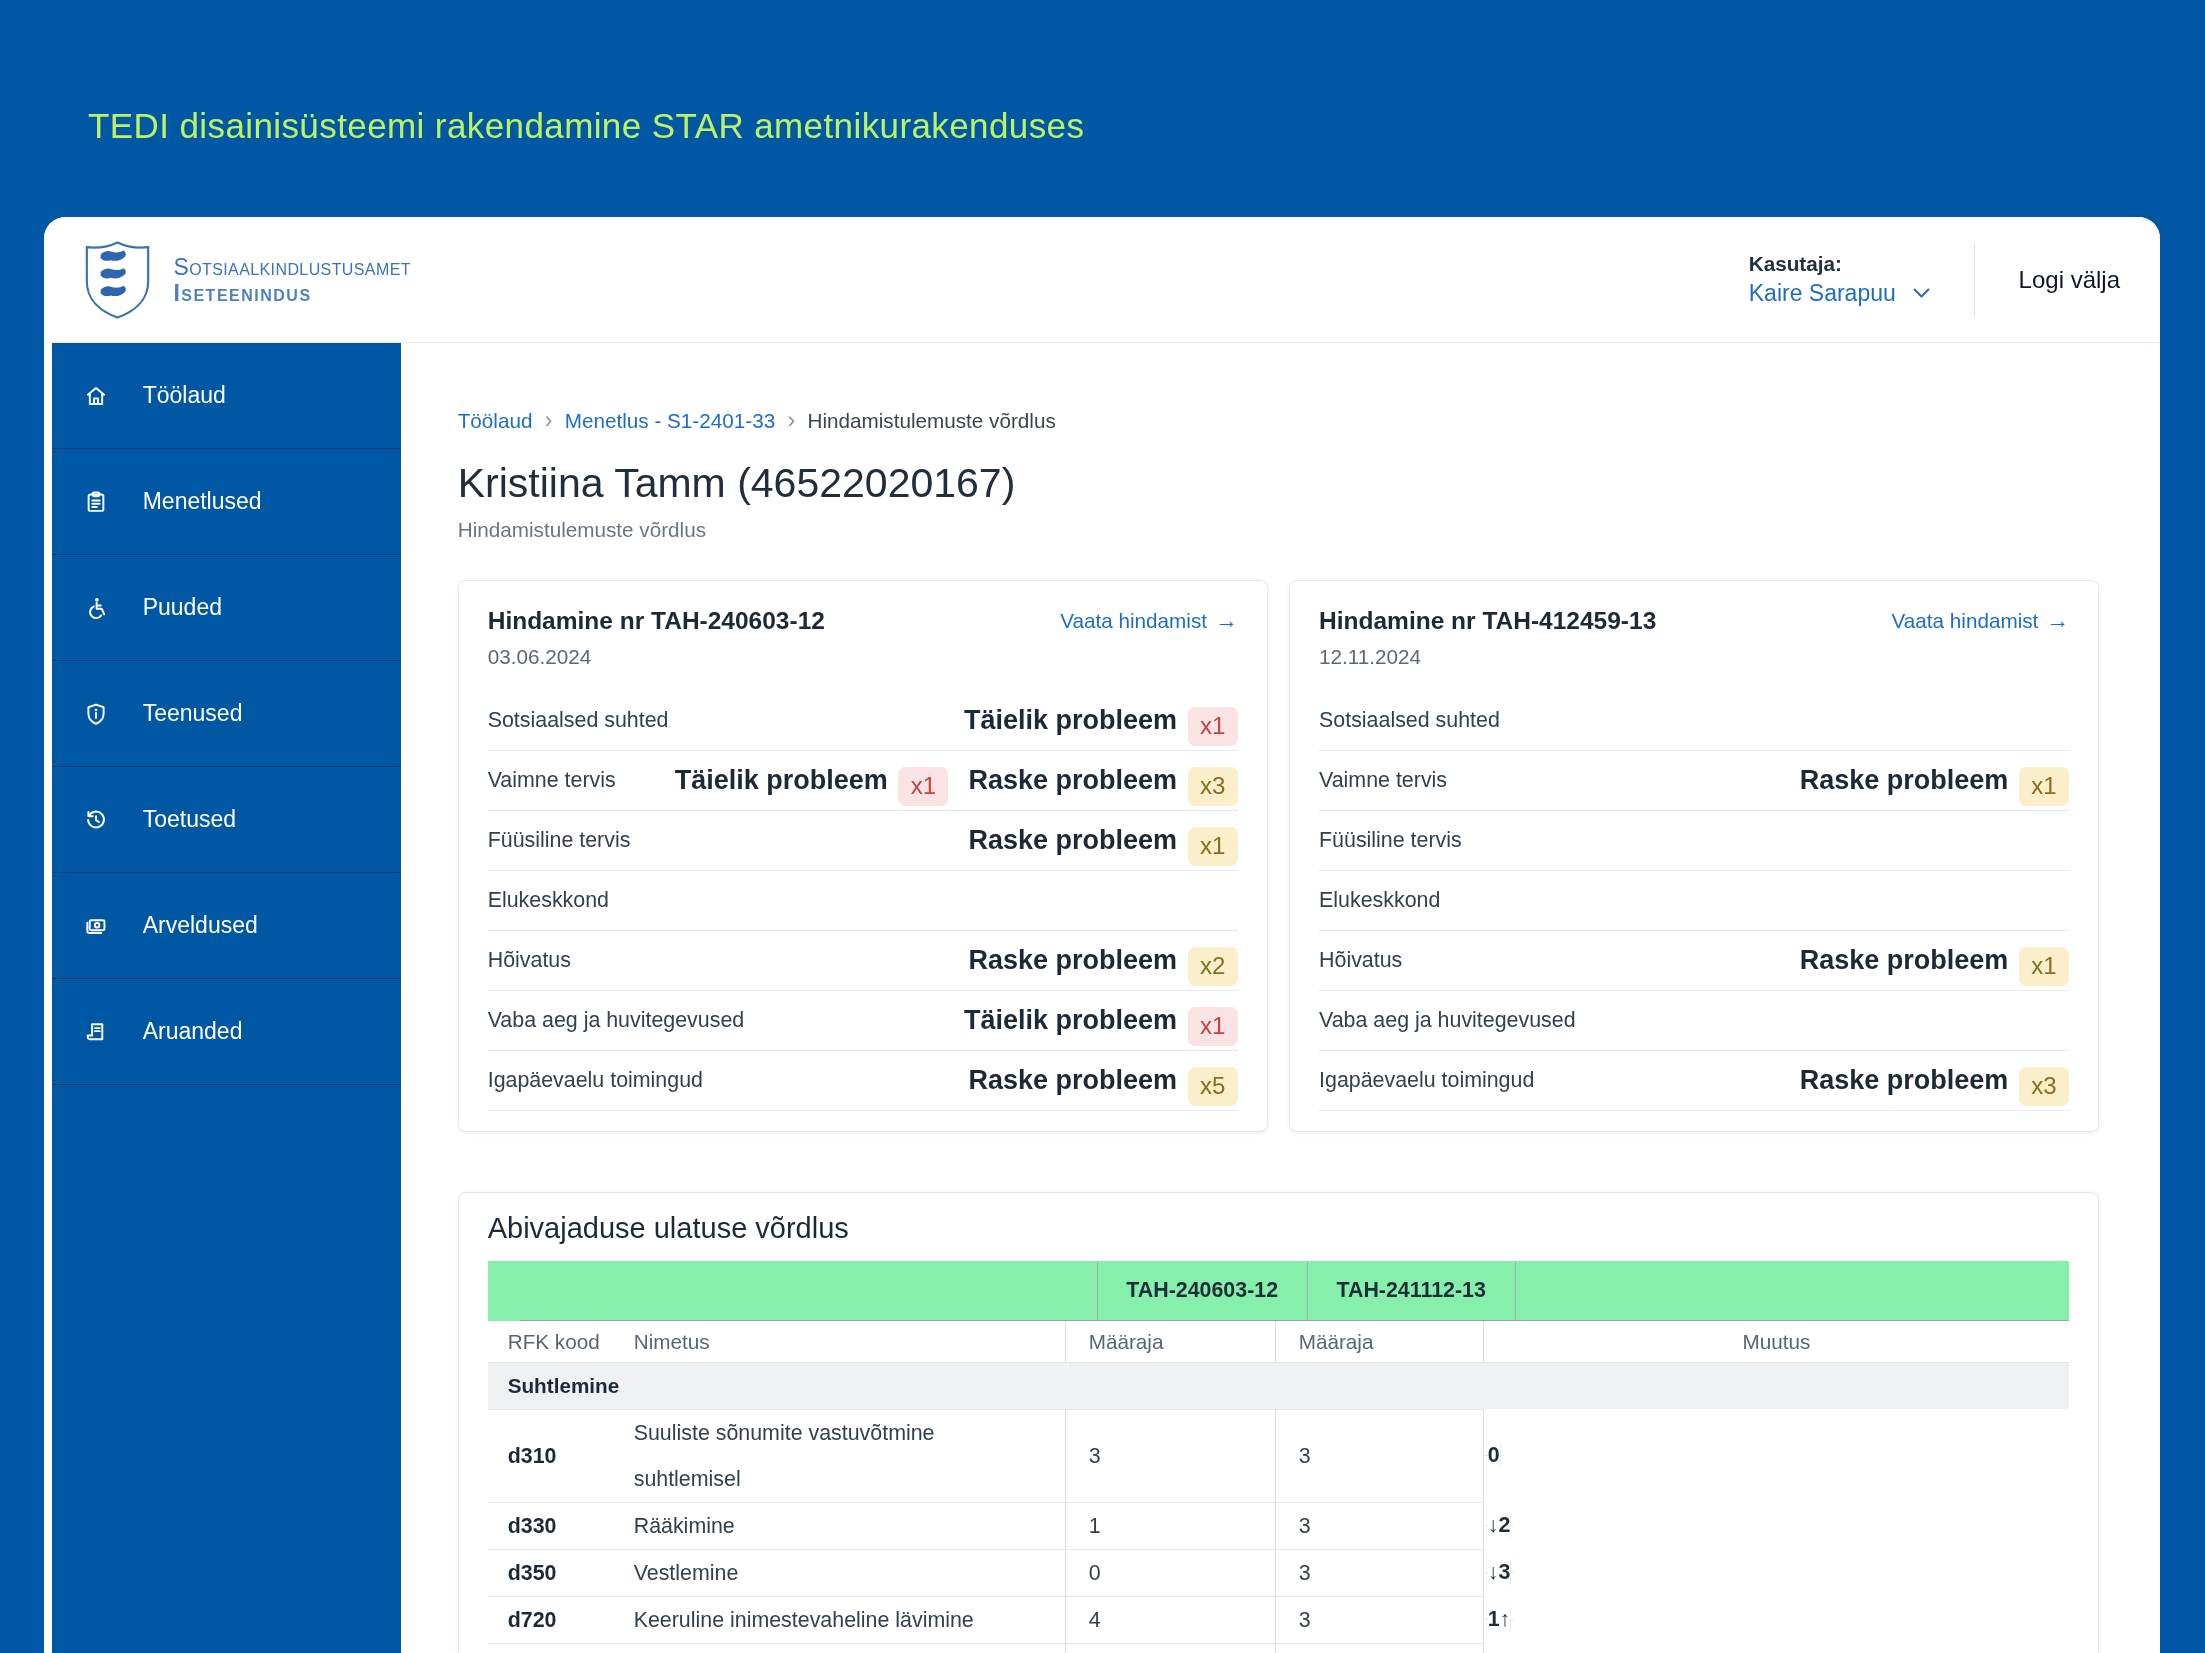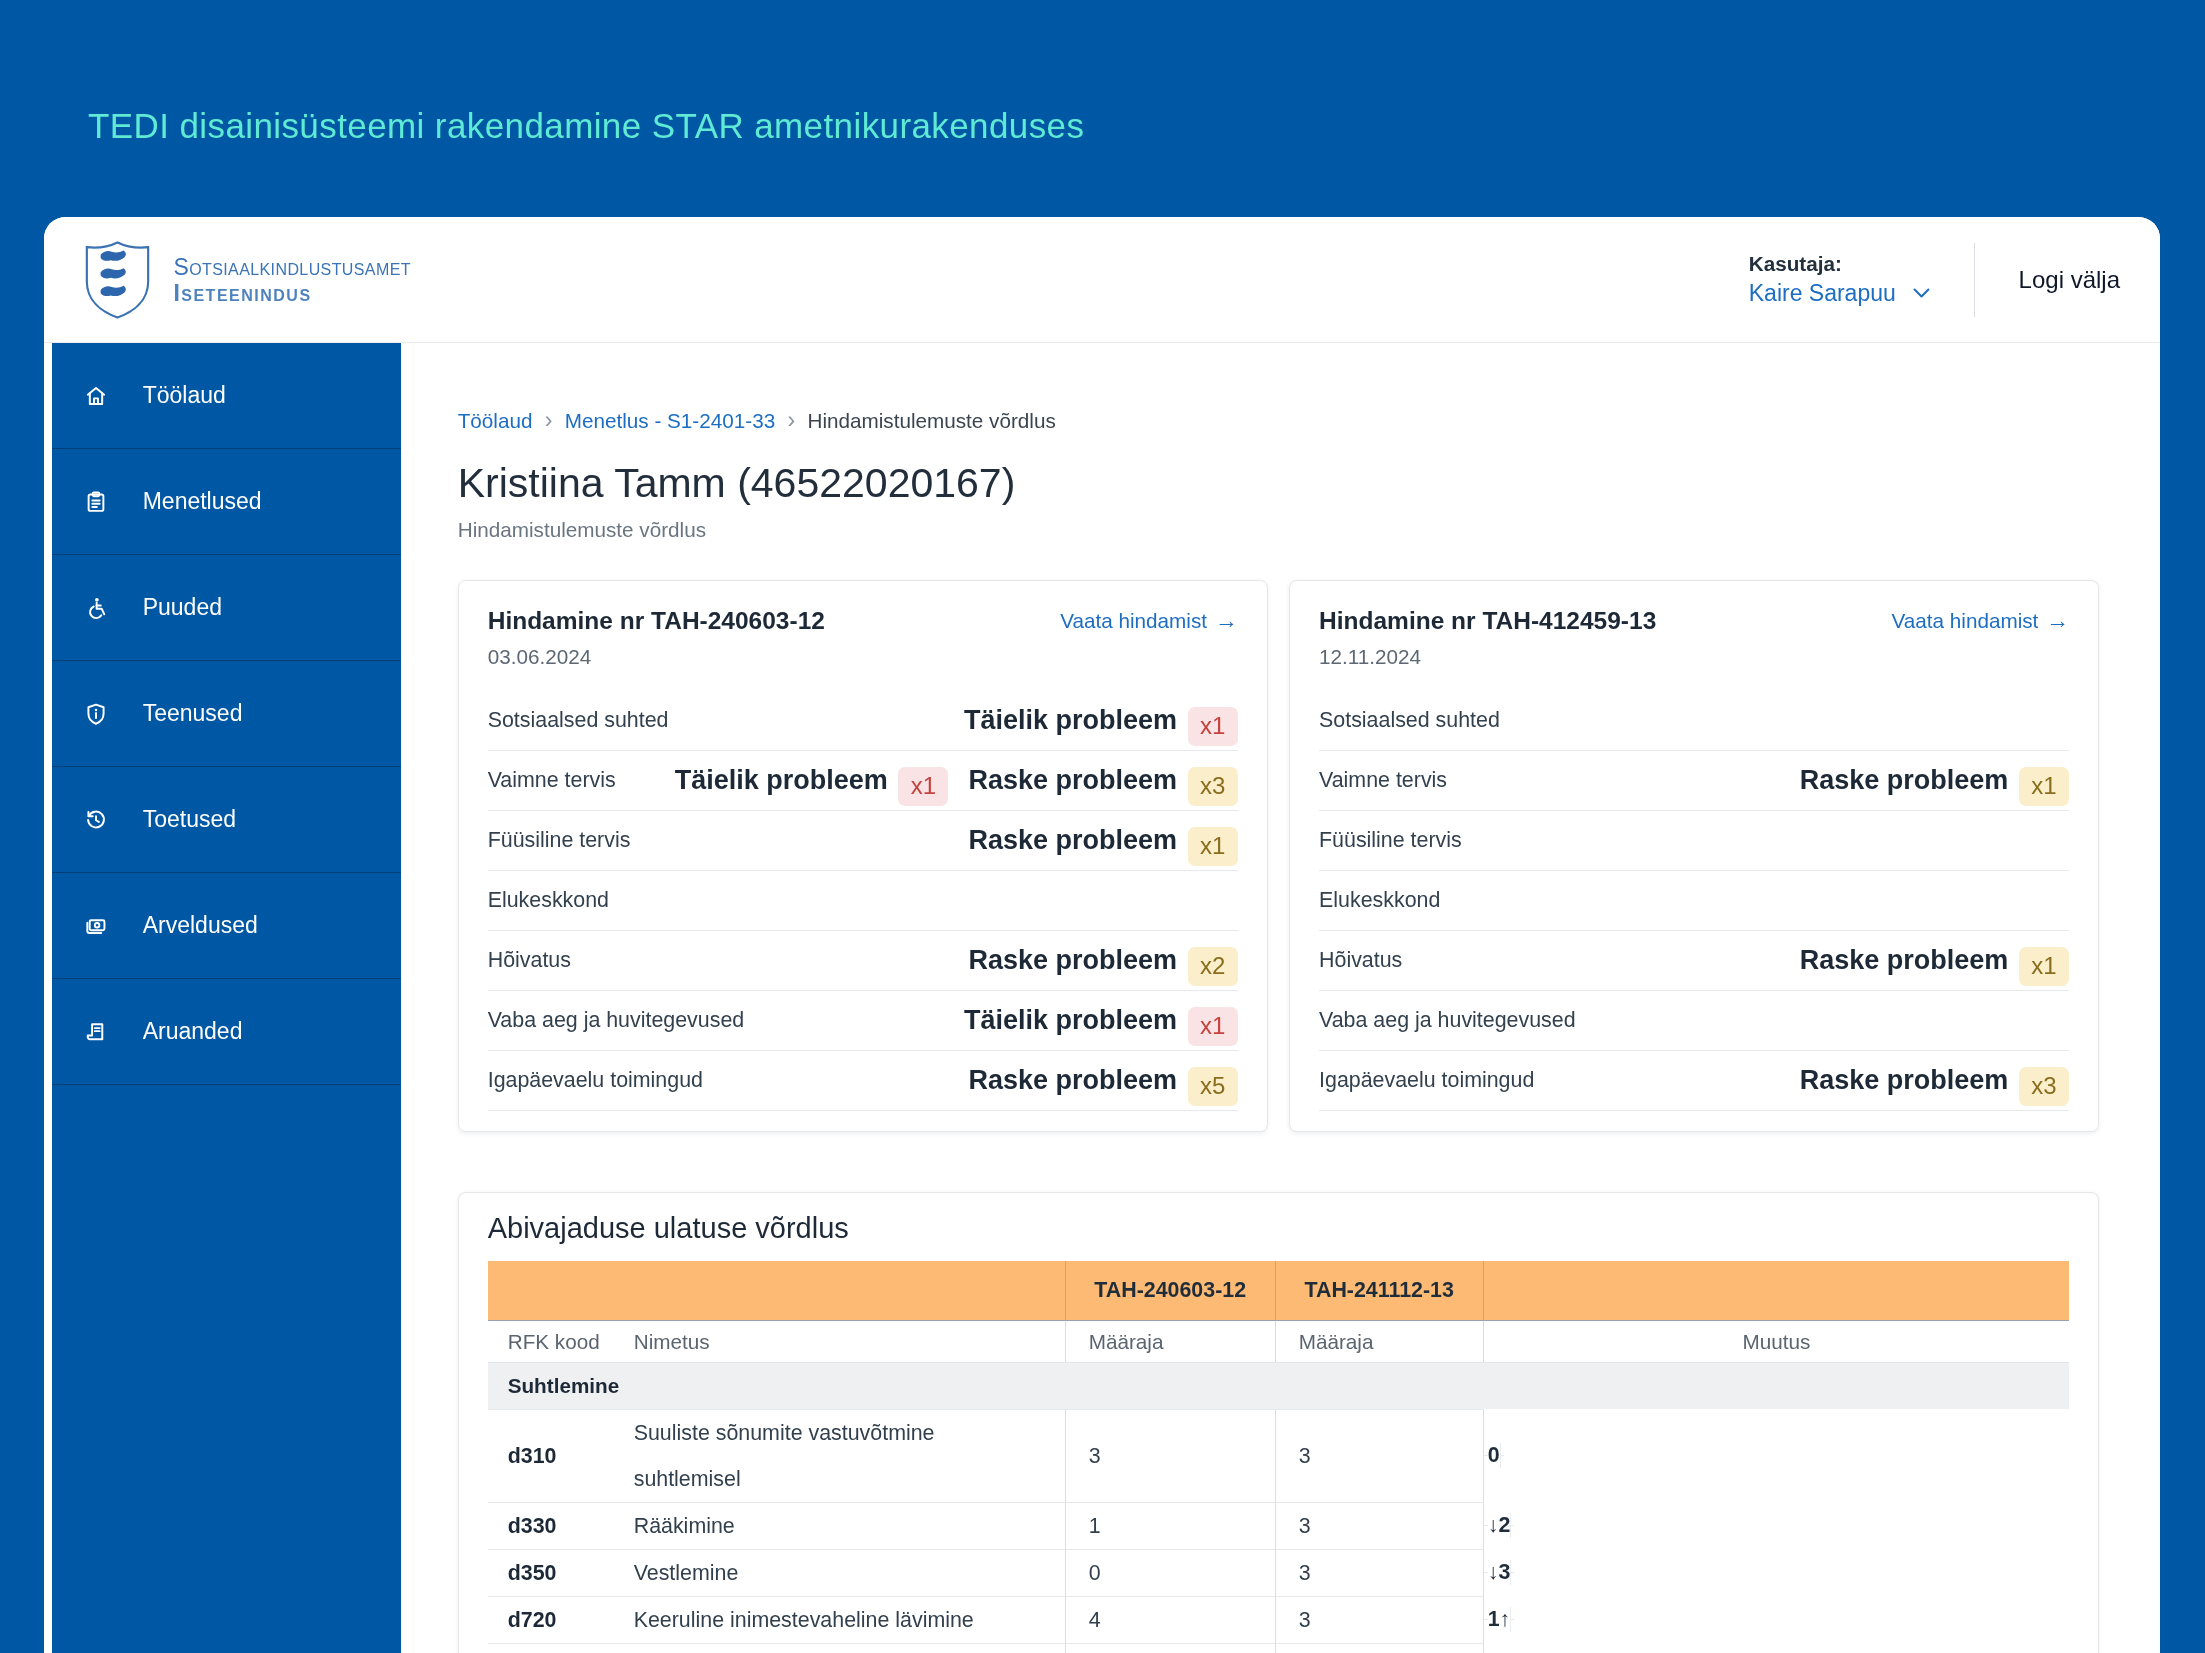--- a/index.html
+++ b/index.html
@@ -1,19 +1,19 @@
 <!DOCTYPE html>
 <html style="font-size:12.3px"><head>
 <meta charset="utf-8">
 <style>
   * { margin:0; padding:0; box-sizing:border-box; }
   html,body { width:2205px; height:1654px; overflow:hidden;
     font-family:"Liberation Sans","DejaVu Sans",sans-serif; background:#0057a4; }
 
-  .page-title { position:absolute; left:88px; top:106px; color:#5eead4;
+  .page-title { position:absolute; left:88px; top:106px; color:#bef264;
     font-size:35px; font-weight:500; letter-spacing:0.4px; }
 
   .window { position:absolute; left:44px; top:217px; width:2116px; height:1447px;
     background:#fff; border-radius:21.4px 21.4px 0 0; overflow:hidden;
     display:flex; flex-direction:column; }
 
   
   .app-header { height:126px; flex:0 0 126px; display:flex; align-items:center;
     padding:0 40px 0 39px; border-bottom:0.8px solid #e9ebee; background:#fff; }
   .logo-wrap { display:flex; align-items:center; }
@@ -69,21 +69,21 @@
   .badge[data-sev="full"] { background:#f9e3e4; color:#c5433f; }
   .badge[data-sev="severe"] { background:#fbeecb; color:#8a6d1d; }
 
   
   .bottom-card { margin-top:60px; background:#fff; border:0.8px solid #e4e7ea;
     border-radius:7.7px 7.7px 0 0; border-bottom:none;
     box-shadow:0 1.5px 4.6px rgba(23,43,77,.07); padding:18.4px 29px 0; }
   .cmp-title { font-size:29px; font-weight:500; color:#1d2936; line-height:35px; }
   .cmp-table { margin-top:15.3px; }
   .trow { display:grid; grid-template-columns:578px 210px 208px 1fr; }
-  .hrow1 { background:#fdba74; height:60px; }
+  .hrow1 { background:#86efac; height:60px;padding-left:32px; }
   .hrow1 .tcell { border-right:0.8px solid #a3aeba; border-bottom:1.5px solid #97a2ae;
     display:flex; align-items:center; justify-content:center;
     font-size:21.4px; font-weight:700; color:#1f2c3a; }
   .hrow1 .tcell:last-child { border-right:none; }
   .hrow2 { height:41px; }
   .hrow2 .tcell { border-right:0.8px solid #d9dde2; display:flex; align-items:center;
     font-size:20.7px; color:#5a6570; }
   .hrow2 .tcell:last-child { border-right:none; justify-content:center; }
   .hc-pad { padding-left:20px; display:flex; gap:0; }
   .hc-code { width:126px; }

